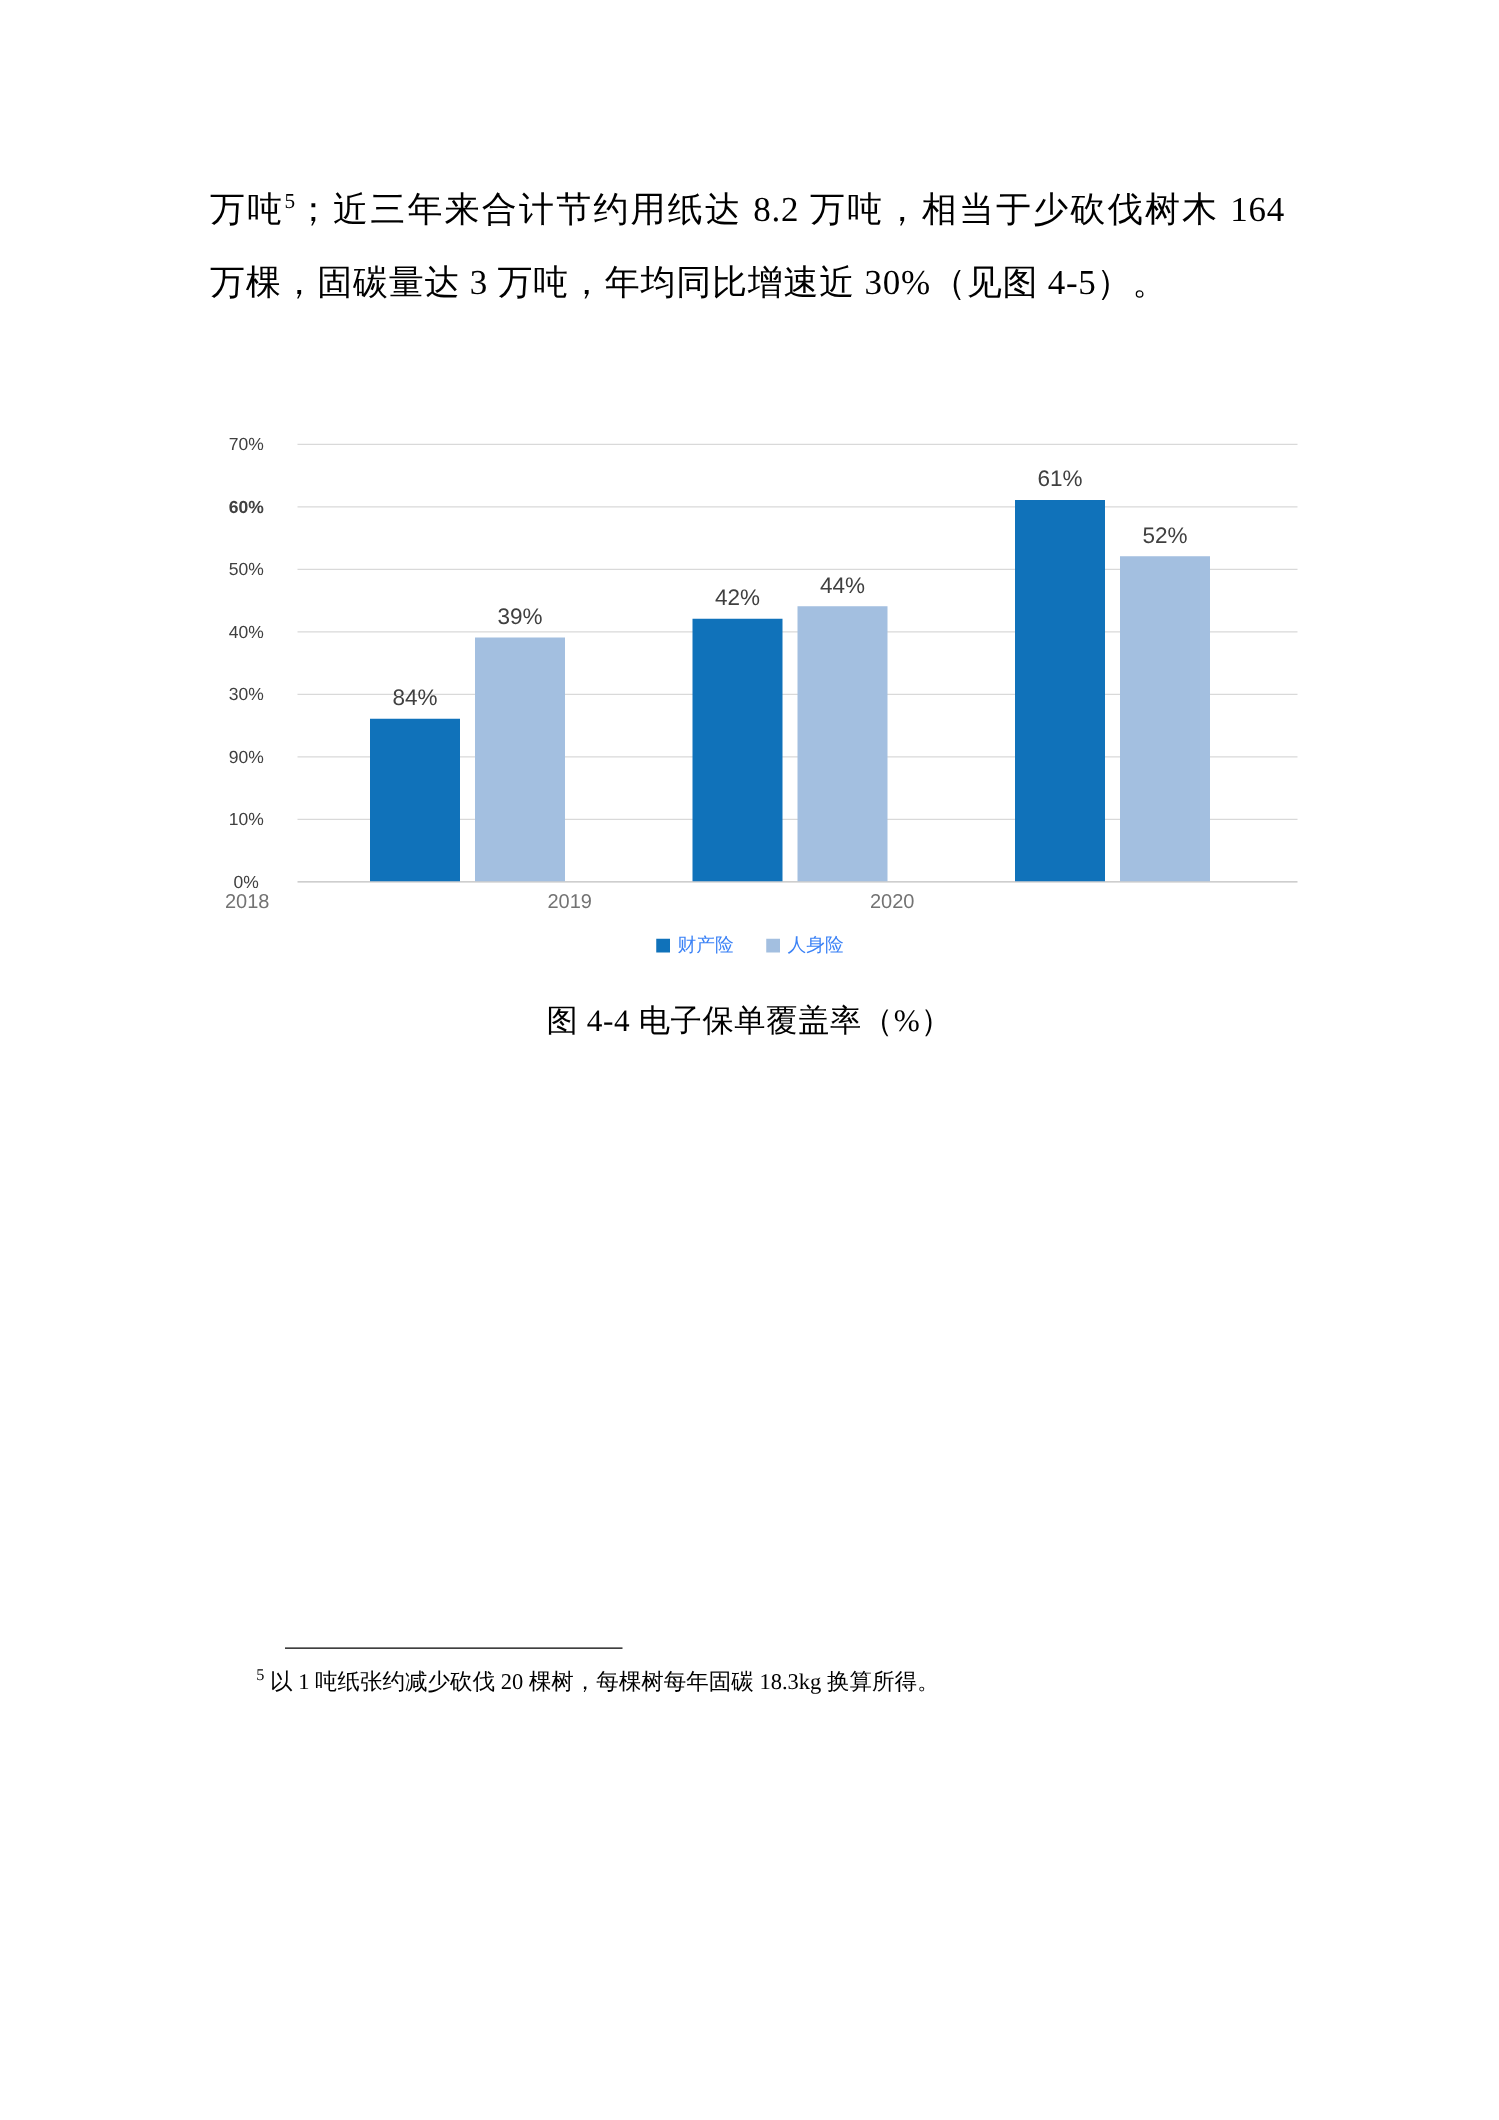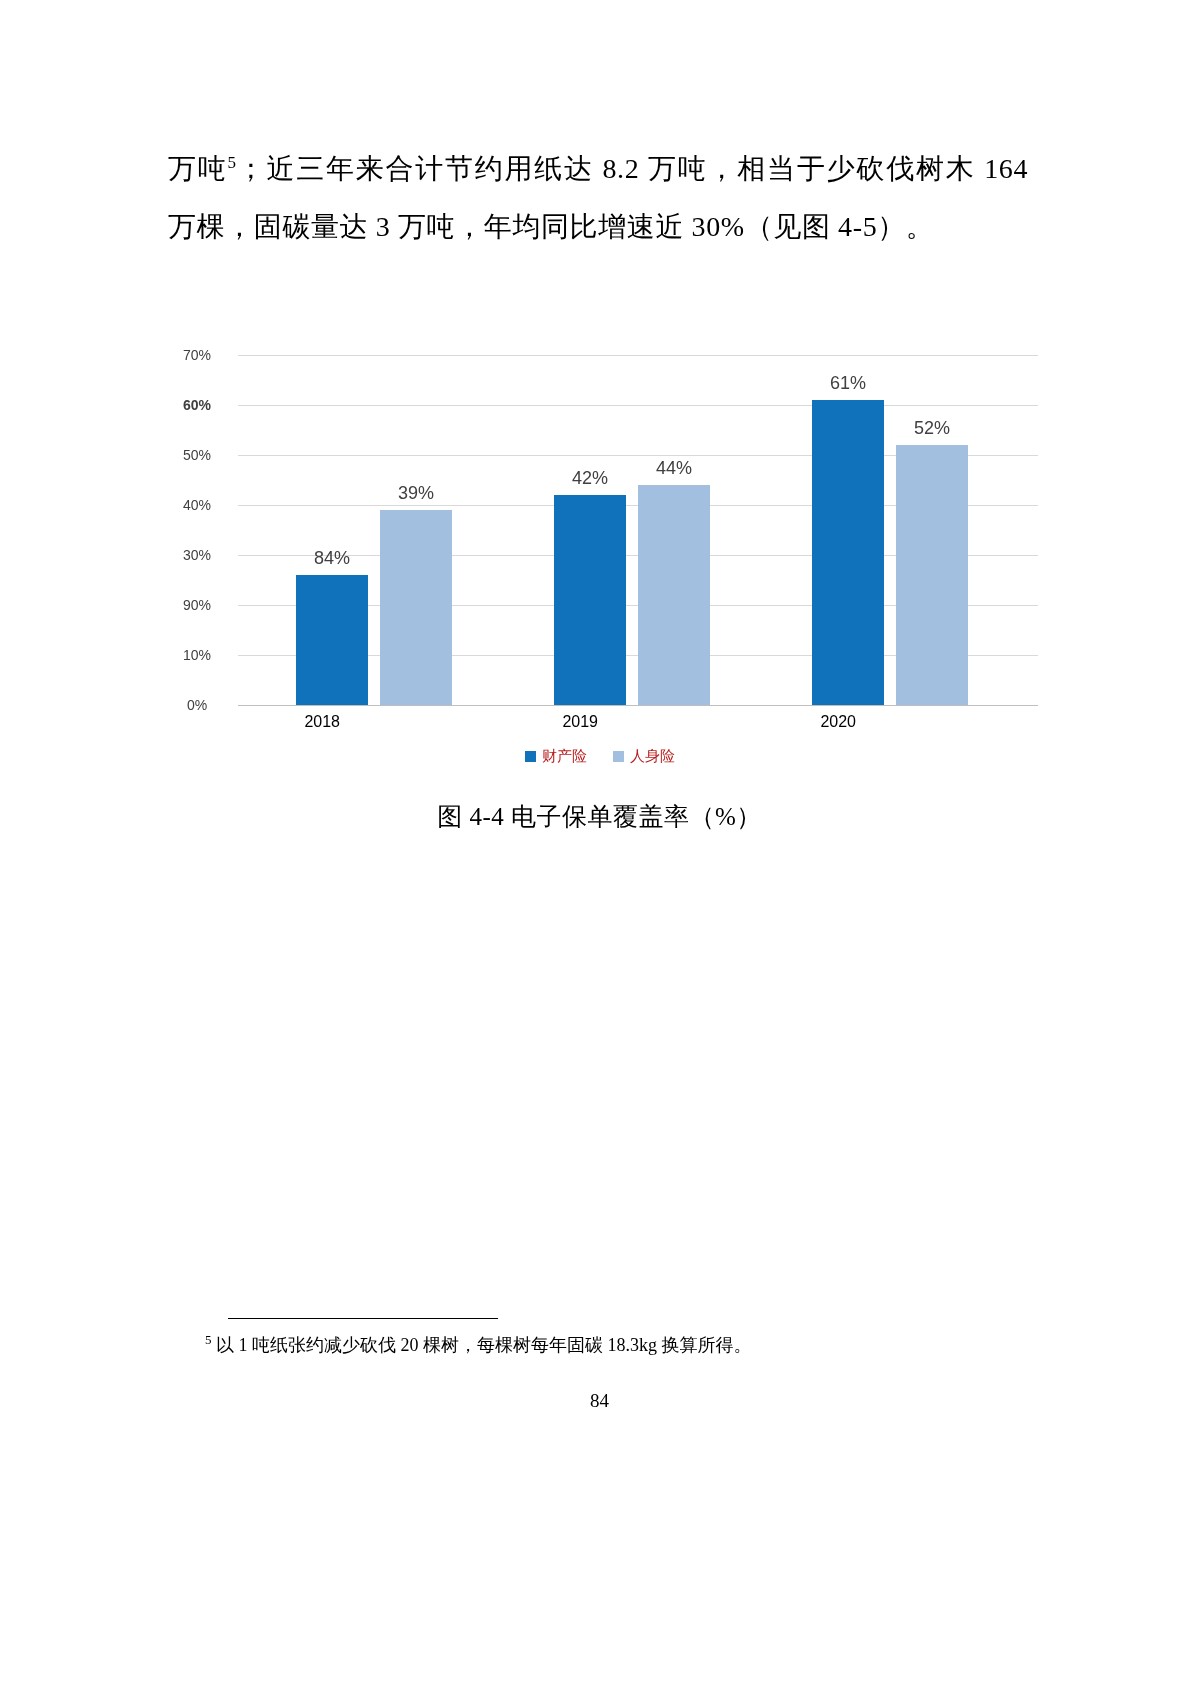--- a/index.html
+++ b/index.html
@@ -109,44 +109,44 @@
     font-family: "Liberation Sans", sans-serif;
     font-size: 18px;
     color: #404040;
   }
 
   
   .x-label {
     position: absolute;
     top: 378px;
     width: 160px;
-    text-align: right;
+    text-align: left;
     font-family: "Liberation Sans", sans-serif;
     font-size: 16px;
-    color: #000000;
+    color: #737373;
   }
 
   
   .legend {
     position: absolute;
     left: 0;
     top: 412px;
     width: 900px;
     display: flex;
     justify-content: center;
     align-items: center;
     gap: 26px;
   }
   .legend-item {
     display: flex;
     align-items: center;
     gap: 6px;
     font-family: "Liberation Sans", sans-serif;
     font-size: 15px;
-    color: #b91c1c;
+    color: #3b82f6;
   }
   .legend-swatch {
     width: 11px;
     height: 11px;
     display: inline-block;
   }
 
   
   .caption {
     position: absolute;
@@ -265,15 +265,14 @@
   </div>
 
   <div class="caption">图 4-4 电子保单覆盖率（%）</div>
 
   <div class="footnote-rule"></div>
   <div class="footnote">
     <sup>5</sup>
     <span>以 1 吨纸张约减少砍伐 20 棵树，每棵树每年固碳 18.3kg 换算所得。</span>
   </div>
 
-  <div class="page-number">84</div>
 
 </div>
 
 </body></html>

